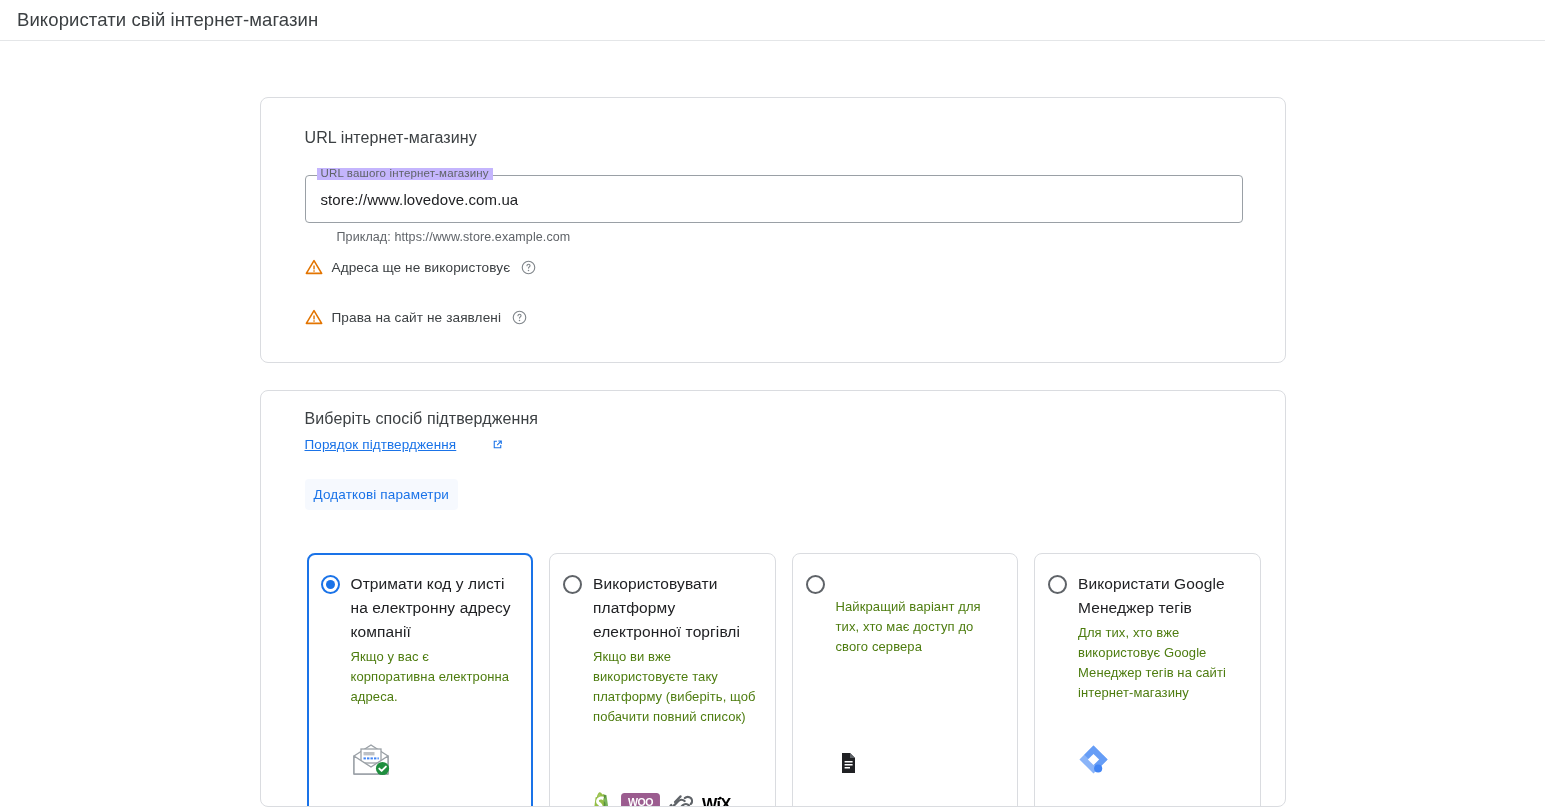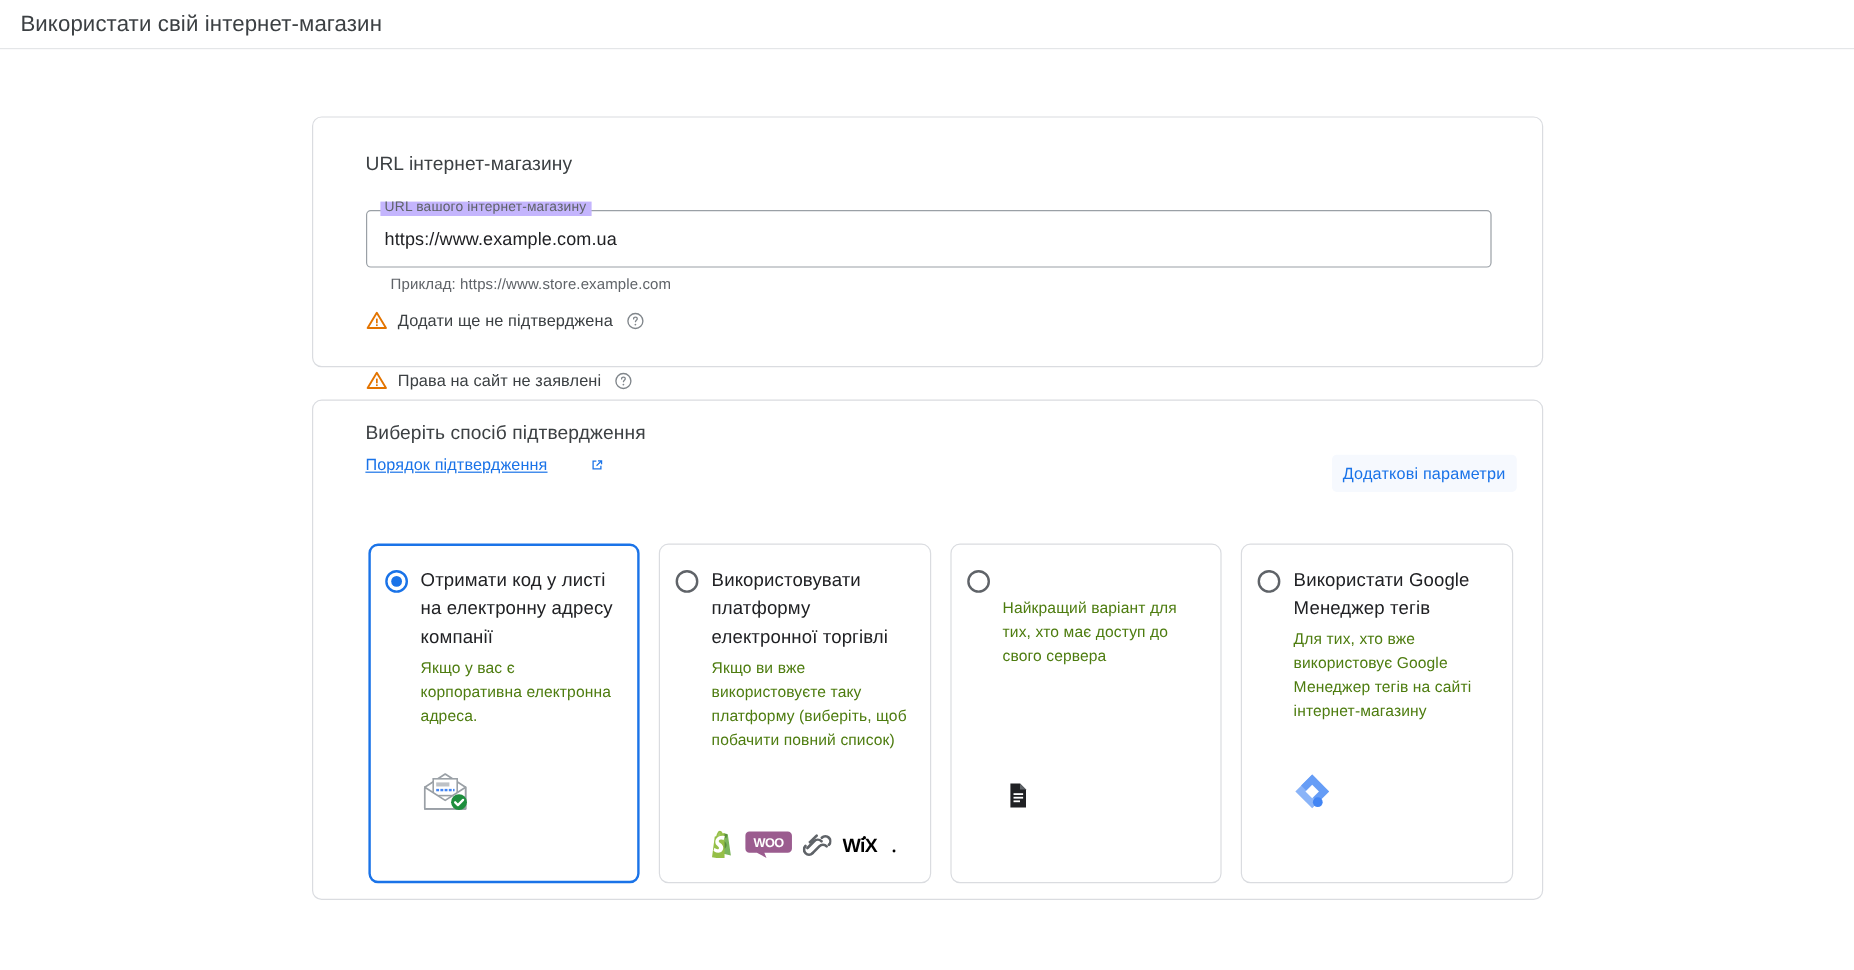--- a/index.html
+++ b/index.html
@@ -37,21 +37,21 @@
     position: relative;
     margin: 0 auto;
     width: 1026px;
     background: #fff;
     border: 1px solid #dadce0;
     border-radius: 8px;
   }
 
   
   .card-url {
-    height: 209px;
+    height: 266px;
     padding: 20px 24px 0 24px;
   }
   .card-heading {
     font-size: 16px;
     color: #3c4043;
     margin: 11px 0 0 20px;
     font-weight: 400;
     letter-spacing: .1px;
   }
 
@@ -78,21 +78,21 @@
     color: #5f6368;
     letter-spacing: .15px;
     line-height: 1;
   }
   .field-value {
     font-size: 15px;
     color: #202124;
     letter-spacing: .1px;
   }
   .field-hint {
-    margin: 7px 0 0 21px;
+    margin: 7px 0 0 32px;
     font-size: 12.5px;
     color: #5f6368;
     letter-spacing: .1px;
   }
 
   .status-list { margin: 10px 0 0 0px; }
   .status-row {
     display: flex;
     align-items: center;
     height: 26px;
@@ -114,20 +114,21 @@
     margin-top: 27px;
     height: 417px;
     padding: 18px 24px 0 24px;
     overflow: hidden;
   }
   .verify-head {
     display: flex;
     justify-content: space-between;
     align-items: flex-start;
     padding: 0 0 0 20px;
+    flex-direction: column;
   }
   .verify-title {
     font-size: 16px;
     color: #3c4043;
     letter-spacing: .1px;
     line-height: 20px;
   }
   .verify-link-row {
     display: flex;
     align-items: center;
@@ -236,35 +237,35 @@
 </div>
 
 <div class="content">
 
   <div class="card card-url">
     <div class="card-heading">URL інтернет-магазину</div>
 
     <div class="field-wrap">
       <div class="outlined-field">
         <span class="notch-label">URL вашого інтернет-магазину</span>
-        <span class="field-value">https://www.example.com.ua</span>
+        <span class="field-value">store://www.lovedove.com.ua</span>
       </div>
       <div class="field-hint">Приклад: https://www.store.example.com</div>
 
       <div class="status-list">
 
         <div class="status-row">
           <span class="status-icon">
             <svg viewBox="0 0 24 24" width="18" height="18">
               <path d="M12 3.5 1.8 20.5h20.4L12 3.5z" fill="none" stroke="#e37400" stroke-width="2.1" stroke-linejoin="round"></path>
               <rect x="11.1" y="10" width="1.9" height="5.2" fill="#e37400"></rect>
               <rect x="11.1" y="16.4" width="1.9" height="1.9" fill="#e37400"></rect>
             </svg>
           </span>
-          <span class="status-text">Додати ще не підтверджена</span>
+          <span class="status-text">Адреса ще не використовує</span>
           <span class="help-icon">
             <svg viewBox="0 0 24 24" width="15" height="15">
               <circle cx="12" cy="12" r="10" fill="none" stroke="#80868b" stroke-width="1.8"></circle>
               <path d="M9.6 9.2c0-1.4 1.1-2.4 2.5-2.4s2.4 1 2.4 2.2c0 1.9-2.4 2-2.4 3.9" fill="none" stroke="#80868b" stroke-width="1.8" stroke-linecap="round"></path>
               <circle cx="12" cy="16.7" r="1.2" fill="#80868b"></circle>
             </svg>
           </span>
         </div>
 
         <div class="status-row">

